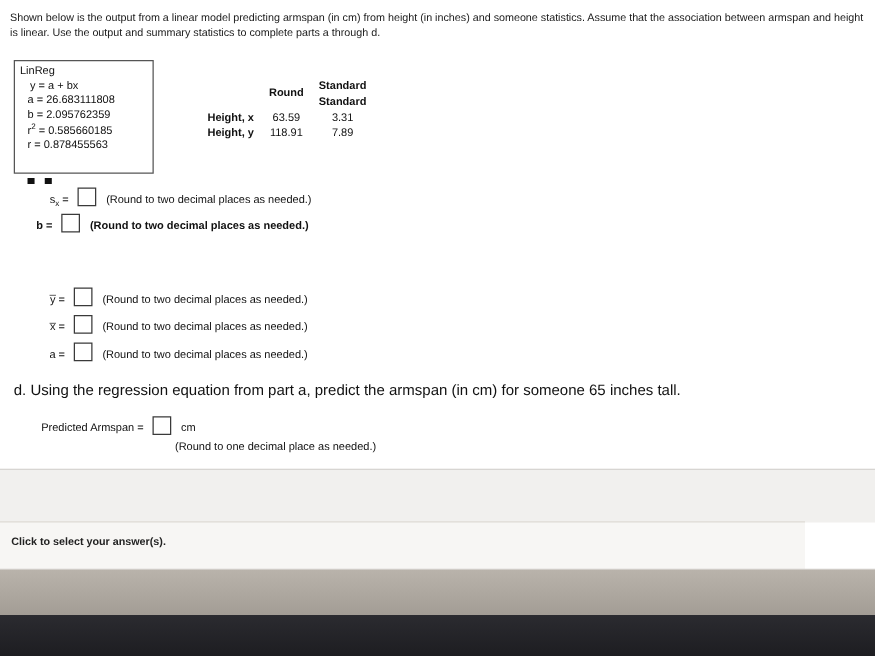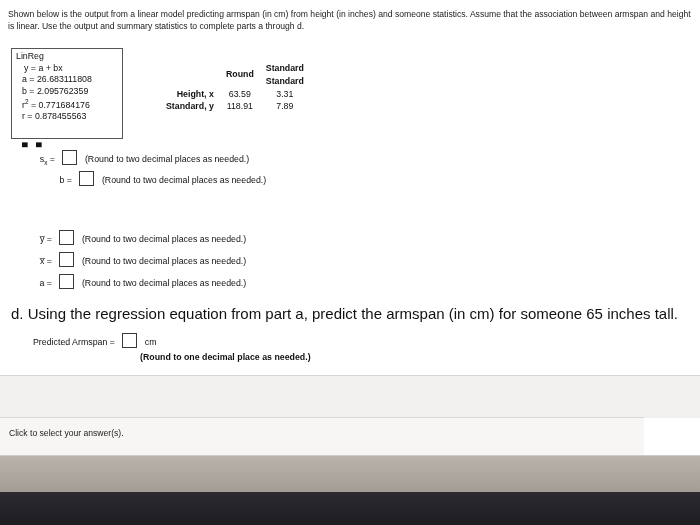--- a/index.html
+++ b/index.html
@@ -14,46 +14,46 @@
   
   .calcbox{position:absolute;left:11px;top:48px;width:110px;height:89px;
            border:1px solid #555;background:#ffffff;}
   .calcbox .ln{font-size:8.8px;color:#111;padding-left:4px;line-height:1.33;white-space:nowrap;}
   .sup{font-size:6.4px;vertical-align:super;}
 
   
   .stats{position:absolute;left:160px;top:62px;font-size:8.8px;color:#111;}
   .stats table{border-collapse:collapse;}
   .stats td{padding:0 6px;line-height:1.45;white-space:nowrap;}
-  .lbl{text-align:right;font-weight:bold;}
+  .lbl{text-align:left;font-weight:bold;}
   .num{text-align:center;}
   .hdr{text-align:center;font-weight:bold;line-height:1.15;}
 
   
   .arow{position:absolute;font-size:8.8px;color:#111;white-space:nowrap;}
   .varlbl{display:inline-block;width:22px;text-align:right;}
   .ibox{display:inline-block;width:13px;height:13px;border:1px solid #3a3a3a;
         background:#fff;vertical-align:-3px;margin:0 5px;}
   .note{color:#111;}
 
   .partc{position:absolute;left:11px;top:205px;font-size:8.8px;color:#111;}
-  .partd{position:absolute;left:11px;top:305px;font-size:15px;color:#111;}
+  .partd{position:absolute;left:11px;top:305px;font-size:12px;color:#111;}
   .predrow{position:absolute;left:33px;top:333px;font-size:8.8px;color:#111;}
-  .predsub{position:absolute;left:140px;top:352px;font-size:8.8px;color:#111;font-weight:bold;}
+  .predsub{position:absolute;left:140px;top:352px;font-size:8.8px;color:#111;}
 
   .overlap{position:absolute;left:22px;top:138px;width:28px;height:8px;
            font-size:8px;color:#111;letter-spacing:3px;}
 
   
   .palette{position:absolute;left:0px;top:375px;width:700px;height:42px;
            background:#f1f0ee;border-top:1px solid #d7d5d2;}
 
   
   .footer{position:absolute;left:0;top:417px;width:644px;height:38px;background:#f7f6f4;
-          border-top:1px solid #ddd9d4;}
+          border-top:1px solid #ddd9d4;font-weight:bold;}
   .footer .txt{position:absolute;left:9px;top:10px;font-size:8.6px;color:#222;}
   .botline{position:absolute;left:0;top:455px;width:700px;height:1px;background:#cfcbc6;}
 
   
   .desk{position:absolute;left:0;top:456px;width:700px;height:69px;
         background:linear-gradient(180deg,#b9b3ab 0%,#a8a29a 40%,#8e8881 100%);}
 
   
   .dock{position:absolute;left:0;top:492px;width:700px;height:33px;
         background:linear-gradient(180deg,#2b2b30 0%,#1d1d21 100%);}
@@ -63,57 +63,57 @@
 
 <div id="wrap">
 
   <div class="prompt">Shown below is the output from a linear model predicting armspan (in cm) from height (in inches) and someone statistics. Assume that the association between armspan and height is linear. Use the output and summary statistics to complete parts a through d.</div>
 
   <div class="calcbox">
     <div class="ln" style="padding-top:2px;">LinReg</div>
     <div class="ln" style="padding-left:12px;">y = a + bx</div>
     <div class="ln" style="padding-left:10px;">a = <span>26.683111808</span></div>
     <div class="ln" style="padding-left:10px;">b = <span>2.095762359</span></div>
-    <div class="ln" style="padding-left:10px;">r<span class="sup">2</span> = <span>0.771684176</span></div>
+    <div class="ln" style="padding-left:10px;">r<span class="sup">2</span> = <span>0.585660185</span></div>
     <div class="ln" style="padding-left:10px;">r = <span>0.878455563</span></div>
   </div>
 
   <div class="stats">
     <table>
       <tbody>
           <tr>
         <td></td>
         <td class="hdr">Round</td>
         <td class="hdr">
           <span>Standard</span><br>
           <span>Standard</span>
         </td>
       </tr>
       <tr>
         <td class="lbl">Height, x</td>
         <td class="num">63.59</td>
         <td class="num">3.31</td>
       </tr>
       <tr>
-        <td class="lbl">Standard, y</td>
+        <td class="lbl">Height, y</td>
         <td class="num">118.91</td>
         <td class="num">7.89</td>
       </tr>
     </tbody>
       </table>
   </div>
 
   <div class="overlap">▄ ▄</div>
 
   <div class="arow" style="left:33px;top:150px;">
     <span class="varlbl">s<span class="sup" style="vertical-align:sub;">x</span> =</span>
     <span class="ibox"></span>
     <span class="note">(Round to two decimal places as needed.)</span>
   </div>
-  <div class="arow" style="left:50px;top:171px;">
+  <div class="arow" style="left:20px;top:171px;font-weight:bold;">
     <span class="varlbl">b =</span>
     <span class="ibox"></span>
     <span class="note">(Round to two decimal places as needed.)</span>
   </div>
 
 
   <div class="arow" style="left:30px;top:252px;">
     <span class="varlbl">x̅ =</span>
     <span class="ibox"></span>
     <span class="note">(Round to two decimal places as needed.)</span>

